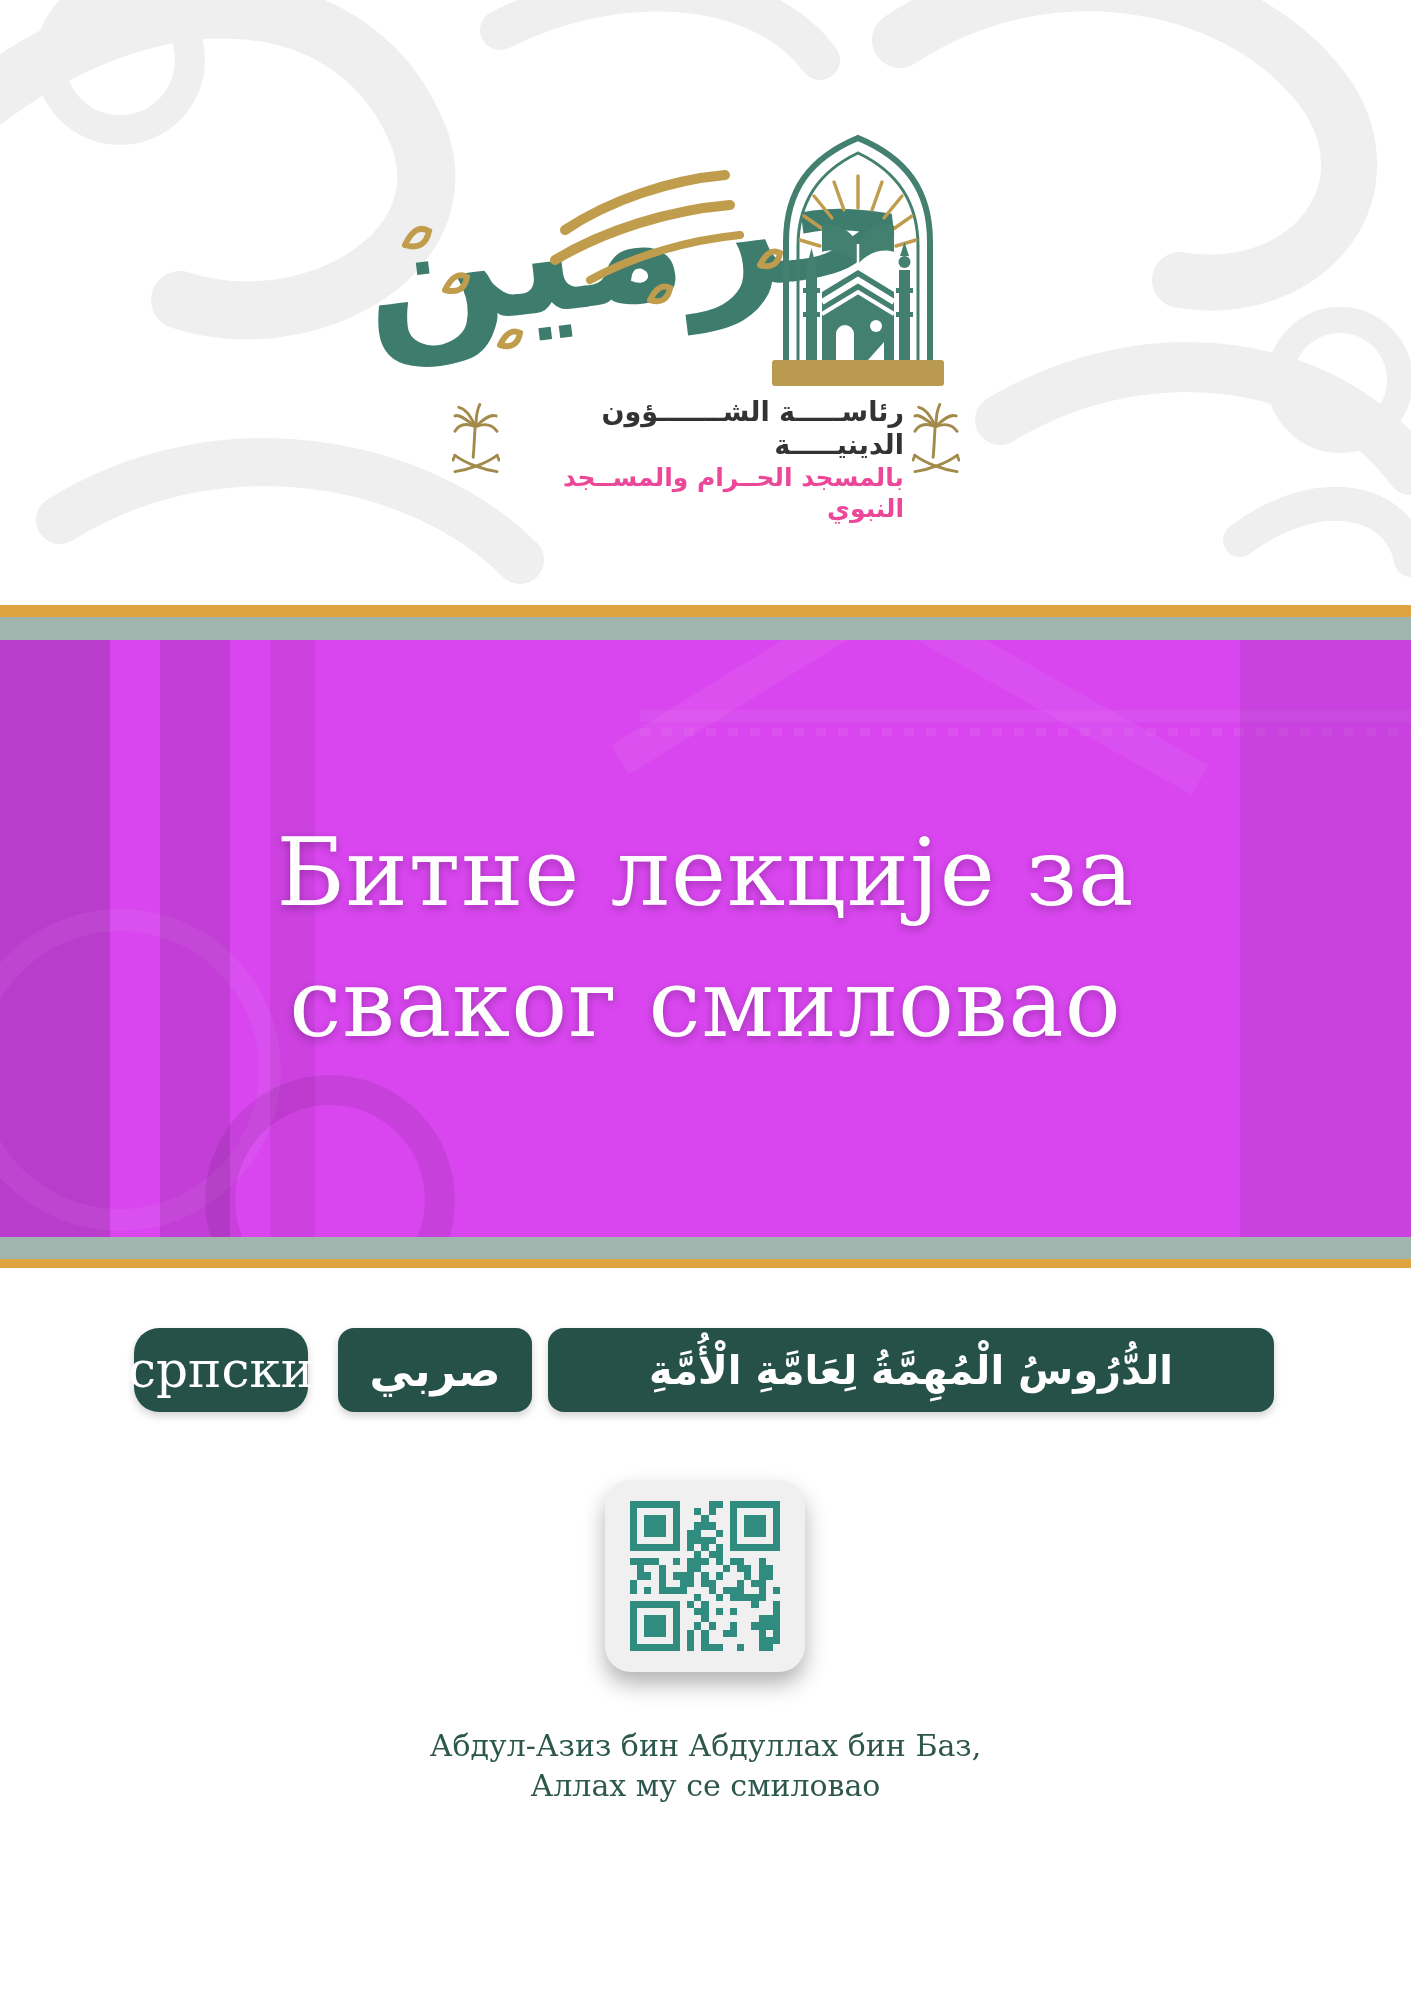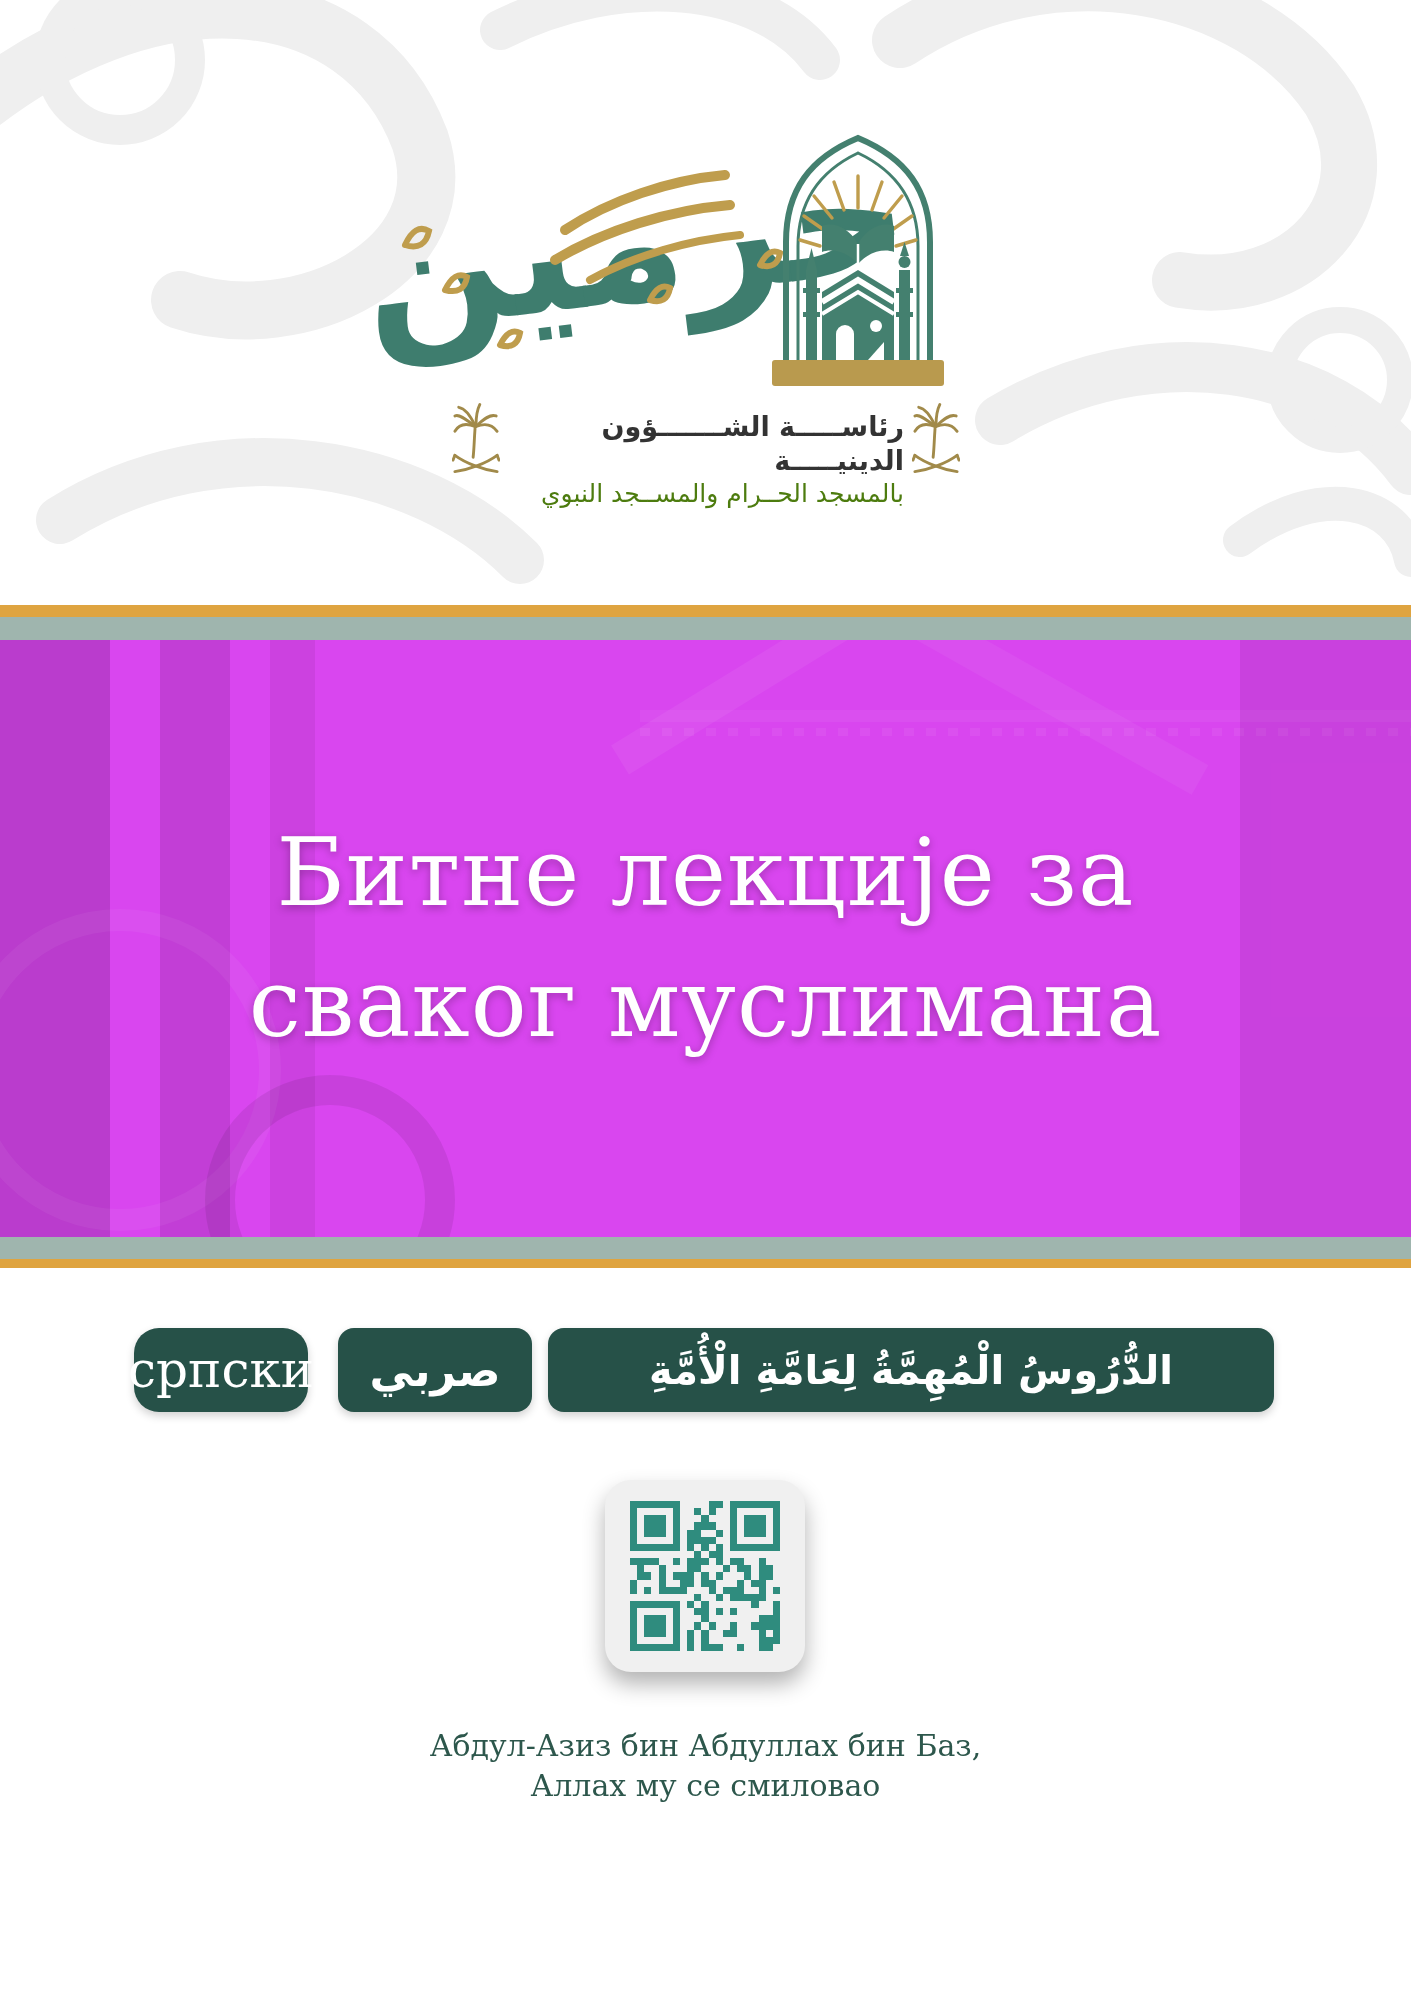--- a/index.html
+++ b/index.html
@@ -24,21 +24,21 @@
   .presidency{
     position:absolute; left:452px; top:396px; width:508px; height:86px;
     display:flex; align-items:center; justify-content:space-between;
   }
   .presidency .text-col{
     width:396px; direction:rtl; text-align:right; color:#3b3b3b;
     font-family:"DejaVu Sans", sans-serif;
     margin-top:41px;
   }
   .presidency .l1{ font-weight:700; font-size:27px; line-height:1.25; color:#333; }
-  .presidency .l2{ font-weight:400; font-size:25px; line-height:1.25; color:#4d7c0f; }
+  .presidency .l2{ font-weight:700; font-size:25px; line-height:1.25; color:#ec4899; }
   .palm{ width:48px; height:80px; flex:0 0 auto; }
   
   .strip{ position:absolute; left:0; width:1411px; }
   .strip.gold-top{ top:605px; height:12px; background:#DFA440; }
   .strip.sage-top{ top:617px; height:23px; background:#9FB5AE; }
   .strip.sage-bot{ top:1237px; height:22px; background:#9FB5AE; }
   .strip.gold-bot{ top:1259px; height:9px;  background:#DFA440; }
   
   .banner{
     position:absolute; left:0; top:640px; width:1411px; height:597px;
@@ -197,21 +197,21 @@
       <rect x="270" y="0" width="45" height="597" fill="rgba(0,0,0,0.06)"></rect>
       <path d="M620 120 L880 -40" stroke="rgba(255,255,255,0.06)" stroke-width="34" fill="none"></path>
       <path d="M880 -40 L1200 140" stroke="rgba(255,255,255,0.05)" stroke-width="34" fill="none"></path>
       <rect x="640" y="70" width="771" height="12" fill="rgba(255,255,255,0.05)"></rect>
       <line x1="640" y1="92" x2="1411" y2="92" stroke="rgba(255,255,255,0.06)" stroke-width="8" stroke-dasharray="10 12"></line>
       <circle cx="120" cy="430" r="150" fill="none" stroke="rgba(255,255,255,0.05)" stroke-width="22"></circle>
       <circle cx="330" cy="560" r="110" fill="none" stroke="rgba(0,0,0,0.08)" stroke-width="30"></circle>
       <rect x="1240" y="0" width="171" height="597" fill="rgba(0,0,0,0.07)"></rect>
     </svg>
     <div class="title">Битне лекције за</div>
-    <div class="title">сваког муслимана</div>
+    <div class="title">сваког смиловао</div>
   </div>
 
   <div class="strip sage-bot"></div>
   <div class="strip gold-bot"></div>
 
   <div class="tag t1">
     <span>српски</span>
   </div>
   <div class="tag t2">
     <span>صربي</span>

